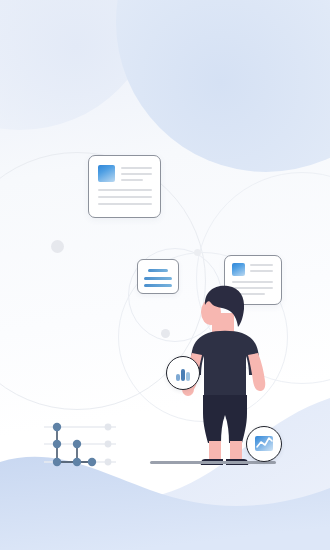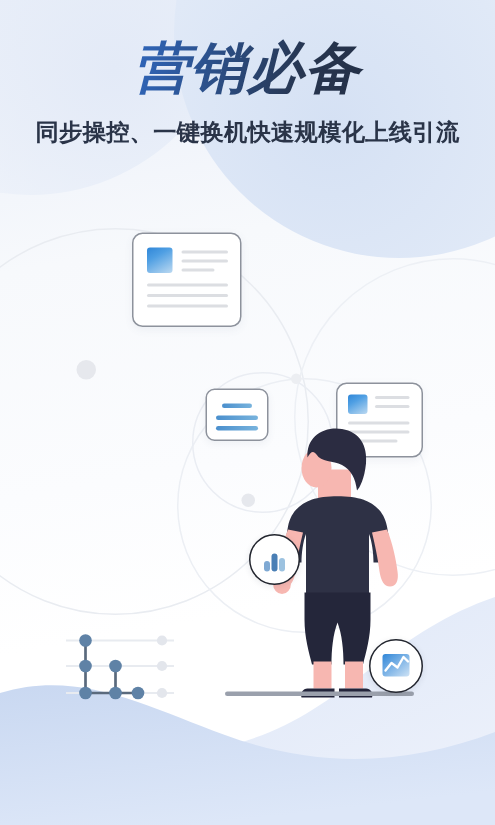--- a/index.html
+++ b/index.html
@@ -219,24 +219,20 @@
         <linearGradient id="wv2" x1="0" y1="0" x2="0.4" y2="1">
           <stop offset="0%" stop-color="#c9d8f1"></stop>
           <stop offset="100%" stop-color="#dde7f8"></stop>
         </linearGradient>
       </defs>
       <path d="M330,28 C265,50 235,95 180,118 C120,143 60,130 0,150 L0,180 L330,180 Z" fill="url(#wv1)"></path>
       <path d="M0,92 C52,76 96,100 150,120 C212,143 272,140 330,118 L330,180 L0,180 Z" fill="url(#wv2)"></path>
     </svg>
   </div>
 
-  <div class="head">
-    <h1 class="title">营销必备</h1>
-    <p class="subtitle">同步操控、一键换机快速规模化上线引流</p>
-  </div>
 
   <div class="art">
 
     <div class="card card-top">
       <div class="thumb" style="left:9px;  top:9px;  width:17px; height:17px;"></div>
       <div class="line" style="left:32px; top:11px; width:31px; height:2.4px;"></div>
       <div class="line" style="left:32px; top:17px; width:31px; height:2.4px;"></div>
       <div class="line" style="left:32px; top:23px; width:22px; height:2.4px;"></div>
       <div class="line" style="left:9px;  top:33px; width:54px; height:2.4px;"></div>
       <div class="line" style="left:9px;  top:40px; width:54px; height:2.4px;"></div>

